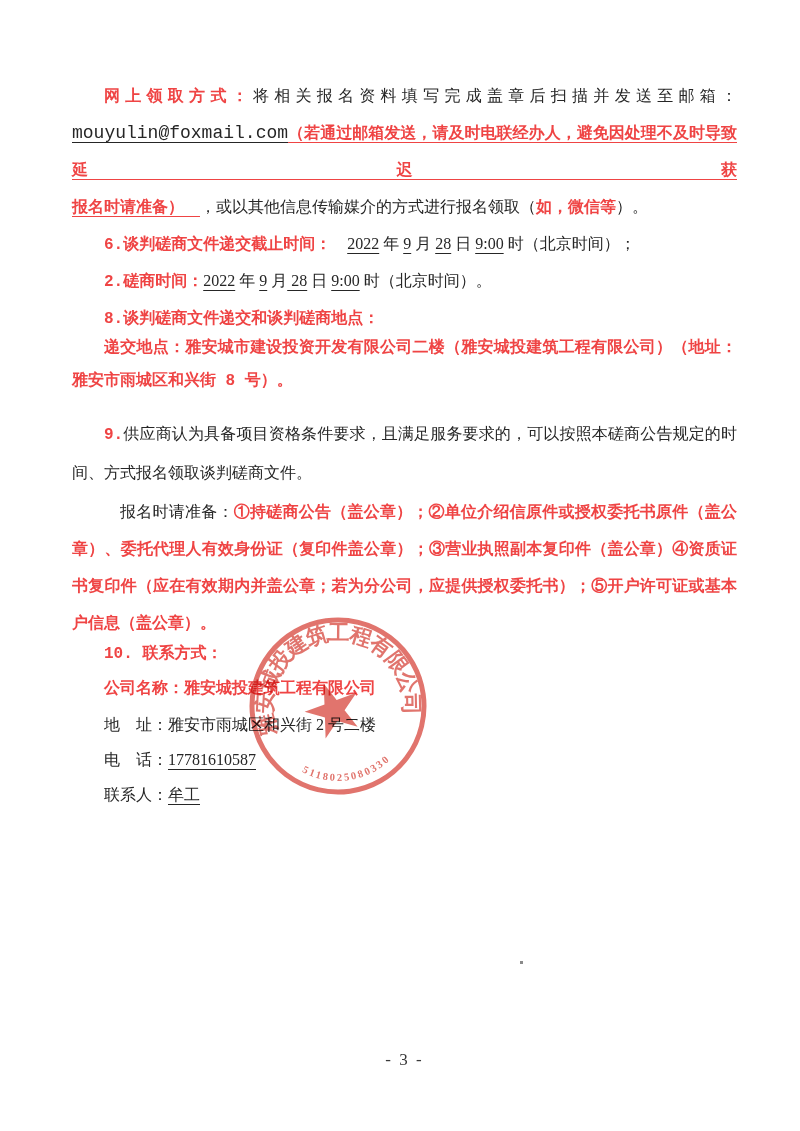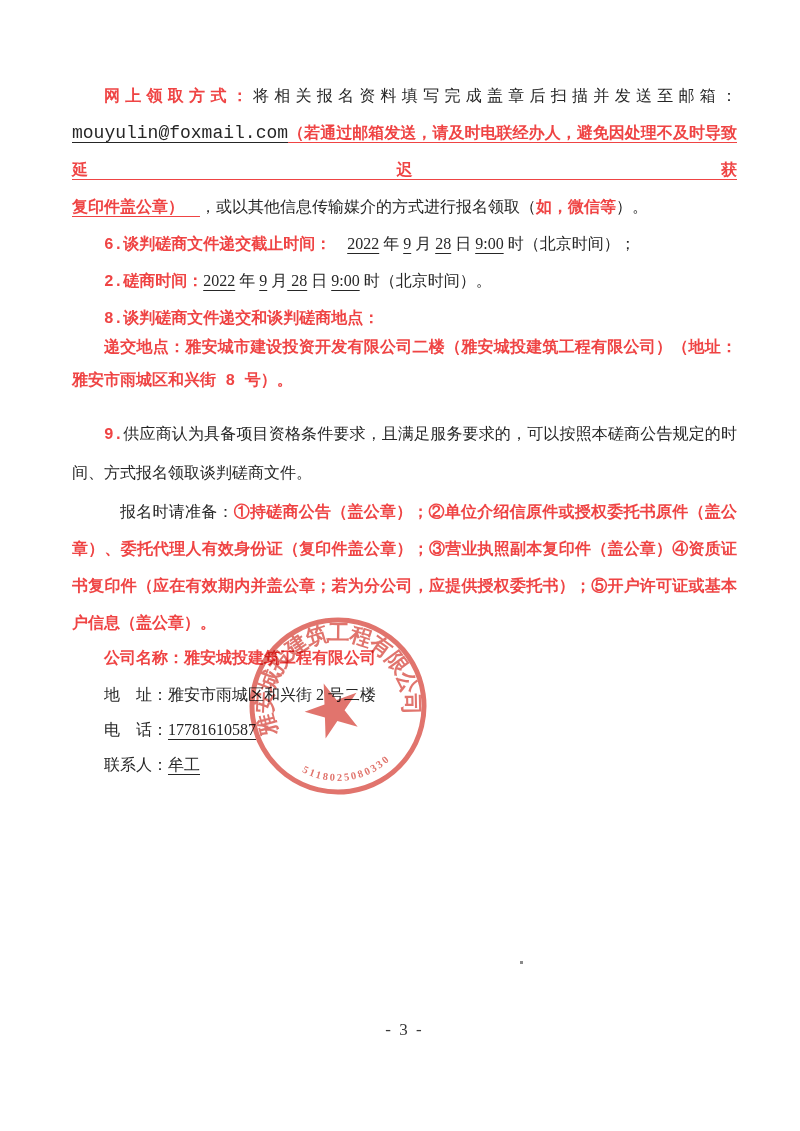--- a/index.html
+++ b/index.html
@@ -32,27 +32,28 @@
     mix-blend-mode:multiply;opacity:0.88;pointer-events:none;
   }
   .speck{position:absolute;left:520px;top:961px;width:3px;height:3px;background:#8a8a8a;}
 </style>
 </head>
 <body>
 
 <div class="doc">
   <div class="ln ind2 jl"><span class="b">网上领取方式：</span><span>将相关报名资料填写完成盖章后扫描并发送至邮箱：</span></div>
   <div class="ln jl"><span class="u email">mouyulin@foxmail.com</span><span class="b u">（若通过邮箱发送，请及时电联经办人，避免因处理不及时导致延迟获</span></div>
-  <div class="ln"><span class="b u">复印件盖公章）　</span><span>，或以其他信息传输媒介的方式进行报名领取（</span><span class="b">如，微信等</span><span>）。</span></div>
+  <div class="ln"><span class="b u">报名时请准备）　</span><span>，或以其他信息传输媒介的方式进行报名领取（</span><span class="b">如，微信等</span><span>）。</span></div>
   <div class="ln ind2"><span class="b">6.谈判磋商文件递交截止时间：</span><span>　</span><span class="u">2022</span><span> 年 </span><span class="u">9</span><span> 月 </span><span class="u">28</span><span> 日 </span><span class="u">9:00</span><span> 时（北京时间）；</span></div>
   <div class="ln ind2"><span class="b">2.磋商时间：</span><span class="u">2022</span><span> 年 </span><span class="u"> 9</span><span> 月</span><span class="u"> 28</span><span> 日 </span><span class="u">9:00</span><span> 时（北京时间）。</span></div>
   <div class="ln ind2"><span class="b">8.谈判磋商文件递交和谈判磋商地点：</span></div>
   <div class="ln ind2 just b7"><span class="b">递交地点：雅安城市建设投资开发有限公司二楼（雅安城投建筑工程有限公司）（地址：雅安市雨城区和兴街 8 号）。</span></div>
   <div class="ln ind2 just b9"><span class="b">9.</span><span>供应商认为具备项目资格条件要求，且满足服务要求的，可以按照本磋商公告规定的时间、方式报名领取谈判磋商文件。</span></div>
   <div class="ln ind3 just b10"><span>报名时请准备：</span><span class="b">①持磋商公告（盖公章）；②单位介绍信原件或授权委托书原件（盖公章）、委托代理人有效身份证（复印件盖公章）；③营业执照副本复印件（盖公章）④资质证书复印件（应在有效期内并盖公章；若为分公司，应提供授权委托书）；⑤开户许可证或基本户信息（盖公章）。</span></div>
+  <div class="ln ind2 b11"><span class="b">10. 联系方式：</span></div>
   <div class="ln ind2 b12"><span class="b">公司名称：雅安城投建筑工程有限公司</span></div>
   <div class="ln ind2"><span>地　址：雅安市雨城区和兴街 2 号二楼</span></div>
   <div class="ln ind2"><span>电　话：</span><span class="u">17781610587</span></div>
   <div class="ln ind2"><span>联系人：</span><span class="u">牟工 </span></div>
   <div class="ln pageno">- 3 -</div>
 </div>
 
 <div class="seal-wrap">
   <svg width="186" height="186" viewBox="0 0 186 186">
     <g transform="rotate(-8 93 93)" fill="#d6453b" opacity="0.85">

